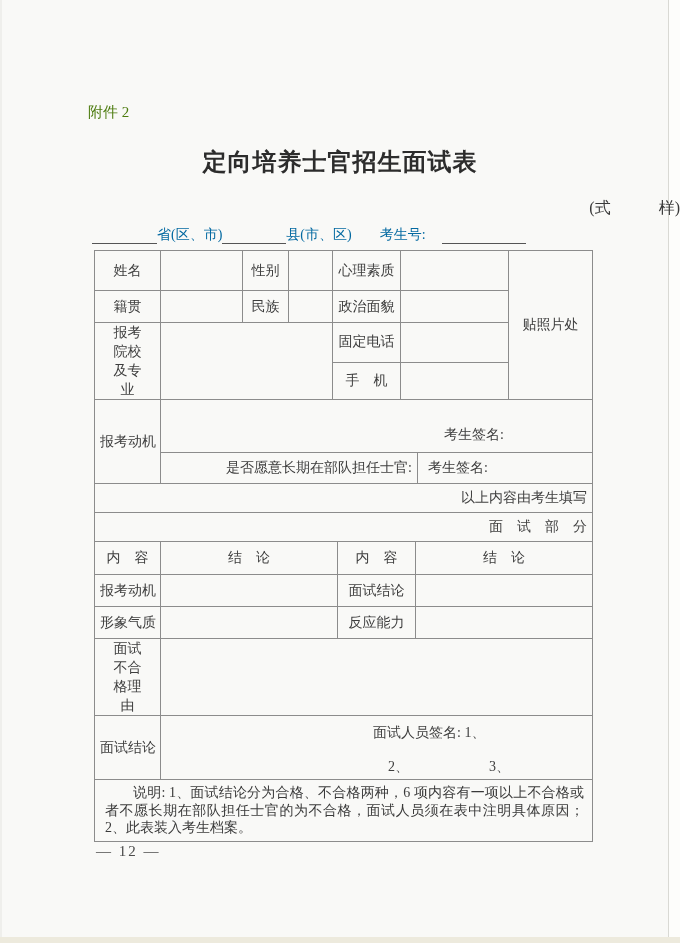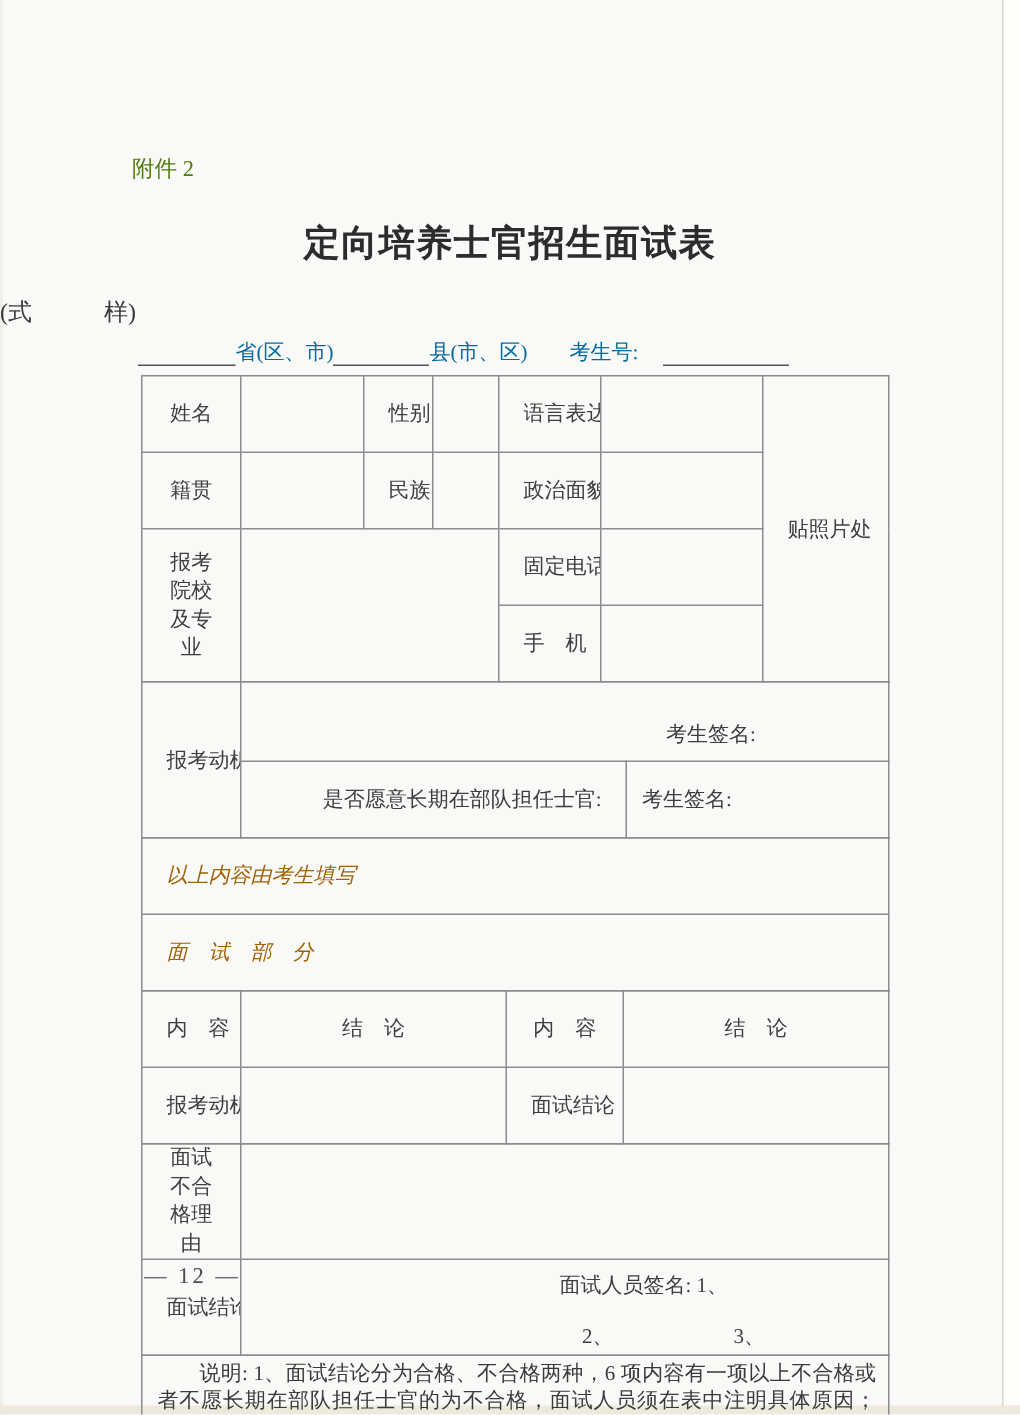--- a/index.html
+++ b/index.html
@@ -13,42 +13,42 @@
   }
   
   .scan-strip-right { position:absolute; top:0; right:0; width:11px; height:100%; background:#fdfdfb; }
   .scan-edge-right  { position:absolute; top:0; right:11px; width:1px; height:100%; background:#d9d9d4; }
   .scan-strip-bottom{ position:absolute; left:0; bottom:0; width:100%; height:6px; background:#edeadd; }
   .scan-edge-left   { position:absolute; top:0; left:0; width:2px; height:100%; background:#efefec; }
 
   .attachment { position:absolute; left:88px; top:103px; font-size:15px; color:#4d7c0f; }
   .doc-title  { position:absolute; left:0; top:146px; width:680px; text-align:center;
                 font-size:24px; font-weight:bold; color:#2c2c2c; letter-spacing:1px; }
-  .doc-subtitle { position:absolute; left:0; top:198px; width:680px; text-align:left;
+  .doc-subtitle { position:absolute; left:0; top:198px; width:680px; text-align:right;
                   font-size:16px; color:#3a3a3a; }
 
   .header-line { position:absolute; left:92px; top:226px; font-size:14px; white-space:nowrap; color:#0369a1; }
   .blank { display:inline-block; border-bottom:1px solid #555; height:15px; vertical-align:bottom; }
   .b1 { width:65px; } .b2 { width:64px; } .b3 { width:84px; }
   .hl-gap1 { display:inline-block; width:28px; }
   .hl-gap2 { display:inline-block; width:16px; }
 
   .doc-table { position:absolute; left:94px; top:250px; width:500px; }
   table { border-collapse:collapse; table-layout:fixed; width:498px; }
   table + table { margin-top:-1px; }
-  td { border:1px solid #8c8c8c; font-size:14px; padding:16px; vertical-align:middle; overflow:hidden; }
+  td { border:1px solid #8c8c8c; font-size:14px; padding:5px; vertical-align:middle; overflow:hidden; }
   td.lbl { text-align:center; white-space:nowrap; color:#3e3e3e; }
   td.lbl-wrap { text-align:center; padding:0 16px; word-break:break-all; line-height:19px; color:#3e3e3e; }
   td.val { background:transparent; }
   td.rel { position:relative; }
   .abs { position:absolute; font-size:14px; color:#3e3e3e; white-space:nowrap; }
   .sign-motivation { left:283px; bottom:8px; }
   .willing-cell { text-align:right; padding-left:12px; white-space:nowrap; }
   .sign-cell { text-align:left; padding-left:10px; white-space:nowrap; }
-  .center-row { text-align:left; color:#a16207;font-style:italic; }
+  .center-row { text-align:right; color:#404040; }
   .signer-1 { left:212px; top:8px; }
   .signer-2 { left:227px; top:42px; }
   .signer-3 { left:328px; top:42px; }
   .note-cell { padding:4px 8px 4px 10px; }
   .note-text { font-size:14px; line-height:17.5px; text-indent:2em; text-align:justify; margin:0; color:#3a3a3a; }
 
   .page-number { position:absolute; left:96px; top:843px; font-size:15px; color:#4a4a4a; letter-spacing:2px; }
 </style>
 </head>
 <body>
@@ -75,21 +75,21 @@
         <col style="width:68px">
         <col style="width:108px">
         <col style="width:84px">
       </colgroup>
     <tbody>
         <tr style="height:40px">
       <td class="lbl">姓名</td>
       <td class="val"></td>
       <td class="lbl">性别</td>
       <td class="val"></td>
-      <td class="lbl">语言表达</td>
+      <td class="lbl">心理素质</td>
       <td class="val"></td>
       <td class="lbl" rowspan="4">贴照片处</td>
     </tr>
     <tr style="height:32px">
       <td class="lbl">籍贯</td>
       <td class="val"></td>
       <td class="lbl">民族</td>
       <td class="val"></td>
       <td class="lbl">政治面貌</td>
       <td class="val"></td>
@@ -152,20 +152,26 @@
         <tr style="height:33px">
       <td class="lbl">内　容</td>
       <td class="lbl">结　论</td>
       <td class="lbl">内　容</td>
       <td class="lbl">结　论</td>
     </tr>
     <tr style="height:32px">
       <td class="lbl">报考动机</td>
       <td class="val"></td>
       <td class="lbl">面试结论</td>
+      <td class="val"></td>
+    </tr>
+    <tr style="height:32px">
+      <td class="lbl">形象气质</td>
+      <td class="val"></td>
+      <td class="lbl">反应能力</td>
       <td class="val"></td>
     </tr>
   </tbody>
     </table>
 
   <table>
     <colgroup>
         <col style="width:66px">
         <col style="width:432px">
       </colgroup>

